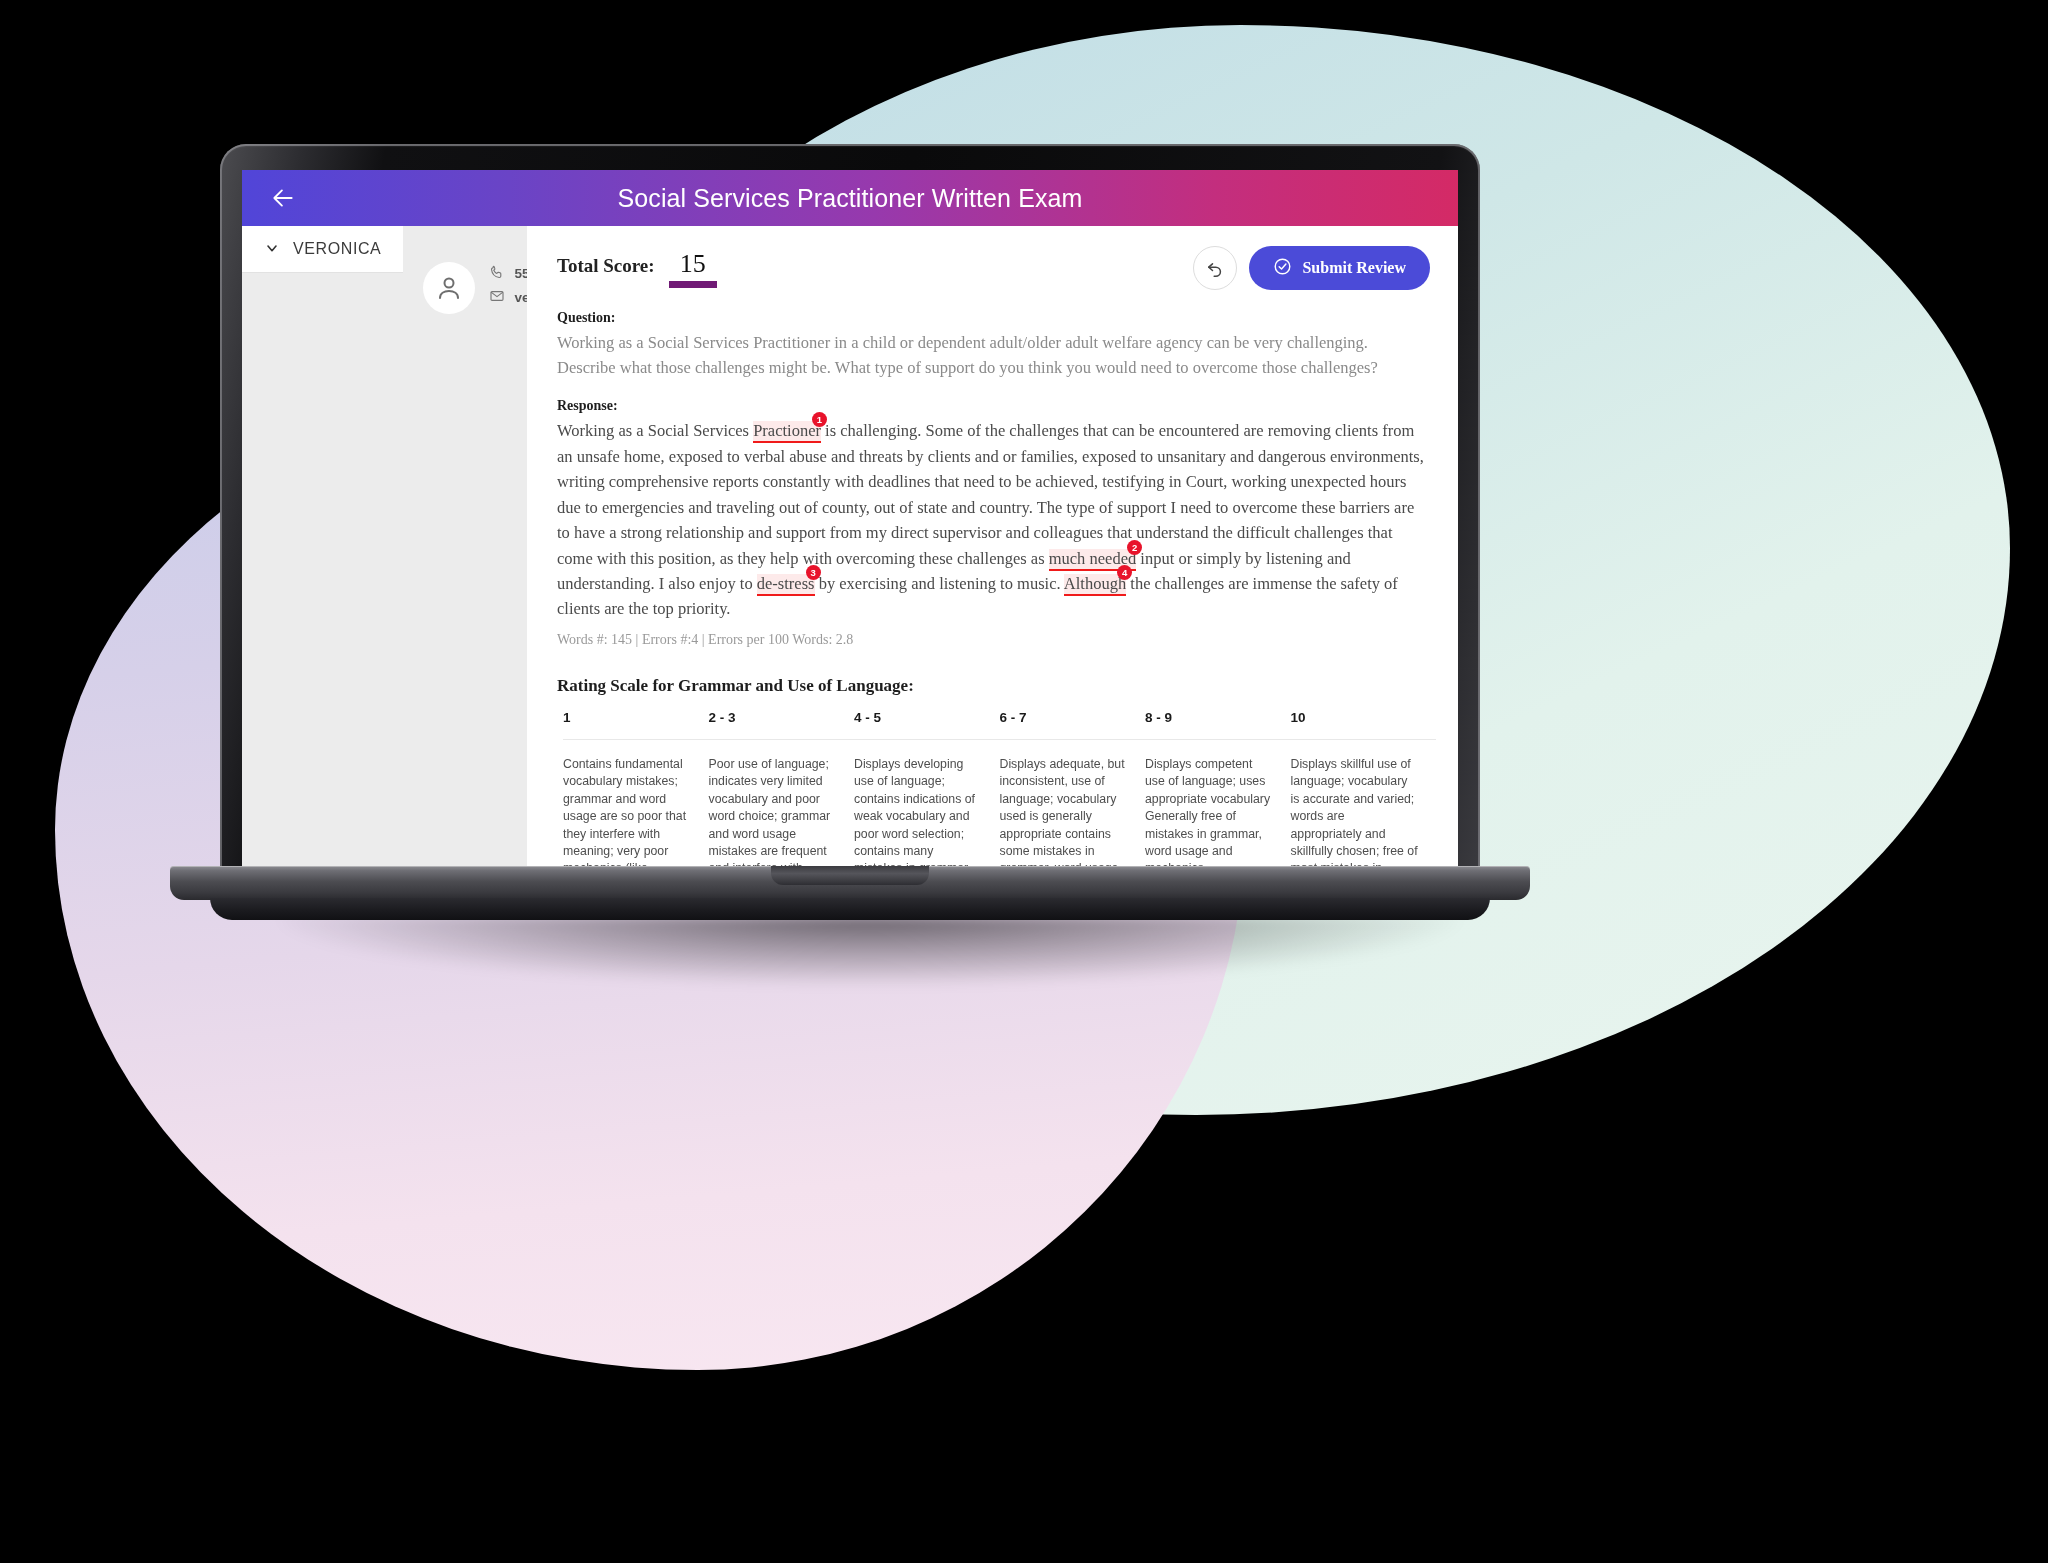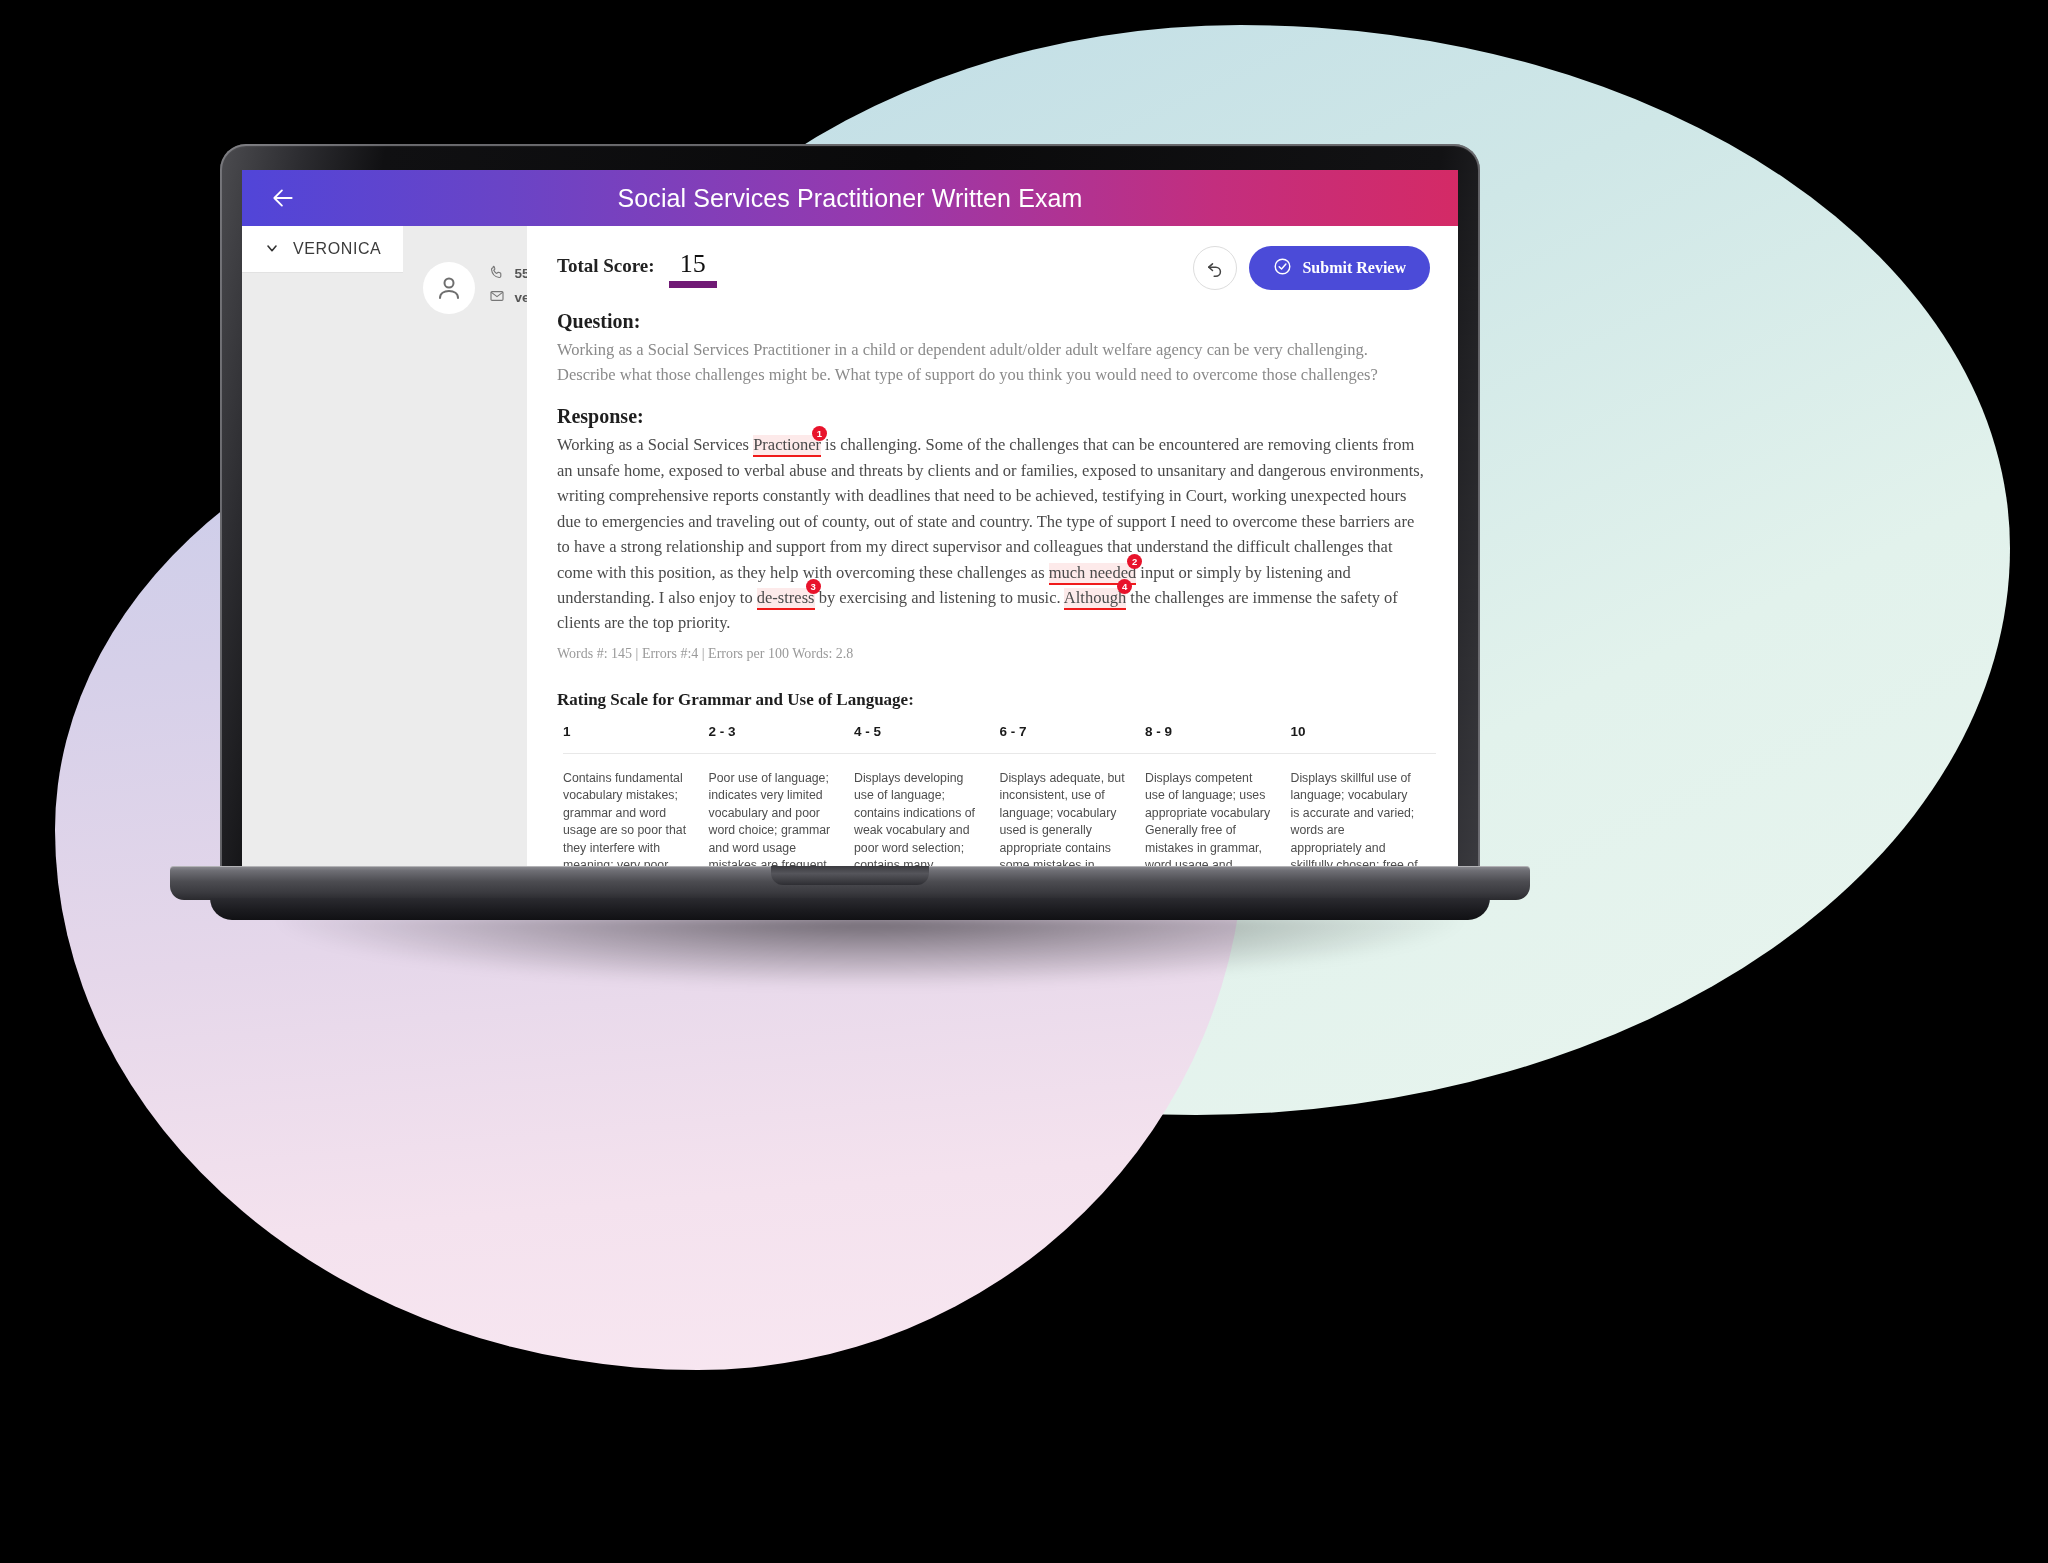--- a/index.html
+++ b/index.html
@@ -116,21 +116,21 @@
   #undo-btn {
     width: 44px; height: 44px; border-radius: 50%; border:1px solid #ddd; background:#fff;
     display:flex; align-items:center; justify-content:center; cursor:pointer;
   }
   #submit-btn {
     background:#4b4bd8; color:#fff; border:none; border-radius: 24px;
     height: 44px; padding: 0 24px; display:flex; align-items:center; gap: 10px;
     font-size: 16px; cursor:pointer; font-family:"Liberation Serif", serif; font-weight:700;
   }
 
-  .sec-label { font-size: 20px; font-weight: 700; color:#1e1e1e; margin-bottom: 4px; font-family:"Liberation Serif", serif; }
+  .sec-label { font-size: 14px; font-weight: 700; color:#1e1e1e; margin-bottom: 4px; font-family:"Liberation Serif", serif; }
   #question-text { font-size: 16.5px; color:#8a8a8a; line-height: 1.53; margin-bottom: 18px; font-family:"Liberation Serif", serif; }
   #response-text { font-size: 16.5px; color:#4a4a4a; line-height: 1.54; font-family:"Liberation Serif", serif; }
 
   .err { position: relative; background: #fdeaea; border-bottom: 2.5px solid #f01a1a; padding-bottom:1px; }
   .err .badge {
     position:absolute; right:-6px; top:-9px; width:15px; height:15px; border-radius:50%;
     background:#e8132b; color:#fff; font-size:9.5px; font-weight:700; line-height:15px;
     text-align:center; font-family:"Liberation Sans", sans-serif;
   }
   #word-stats { font-size: 14px; color:#9a9a9a; margin-top: 10px; font-family:"Liberation Serif", serif; }

